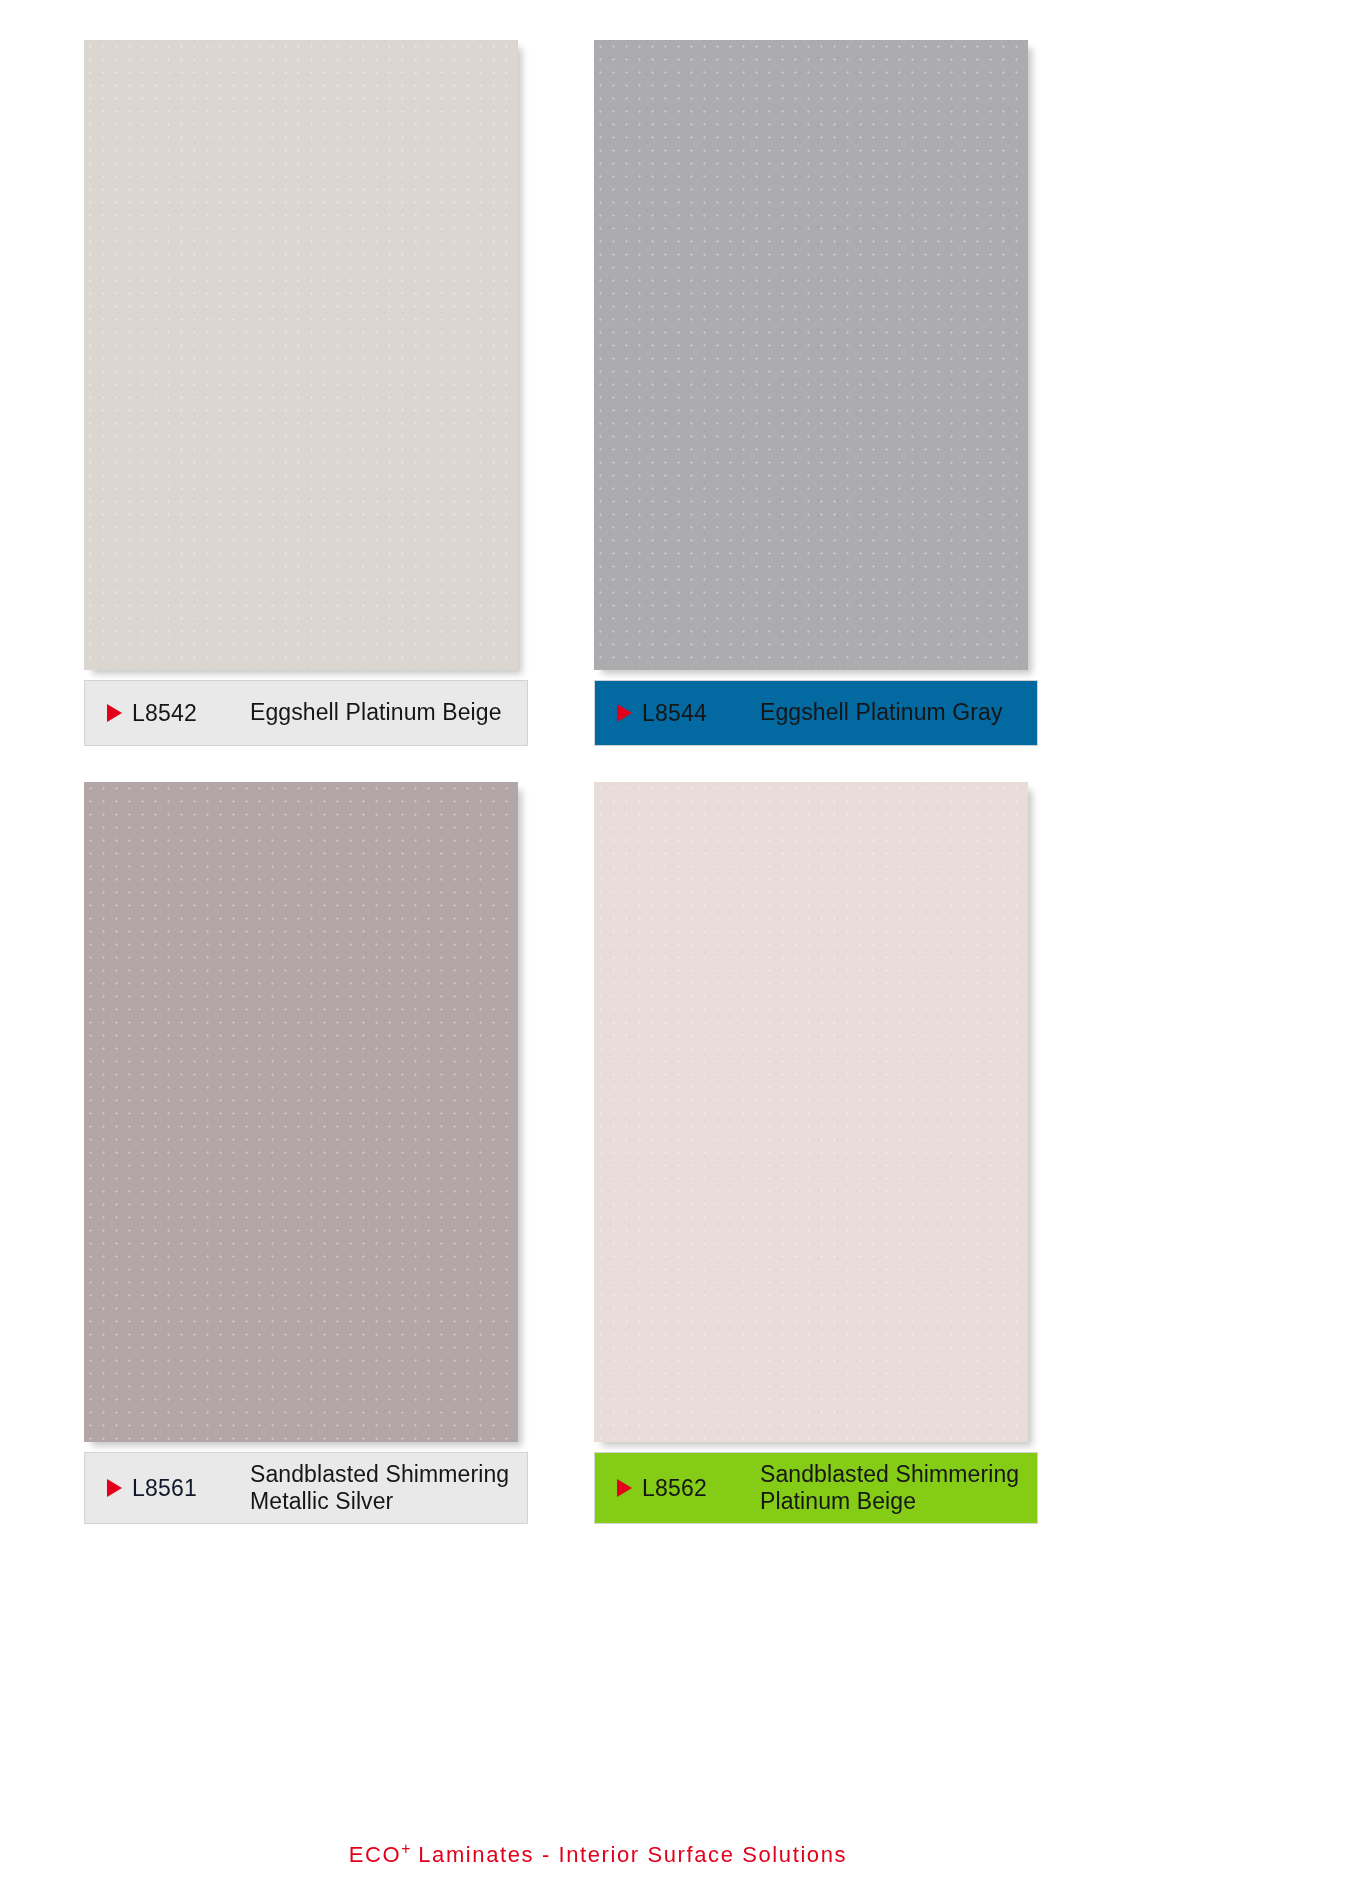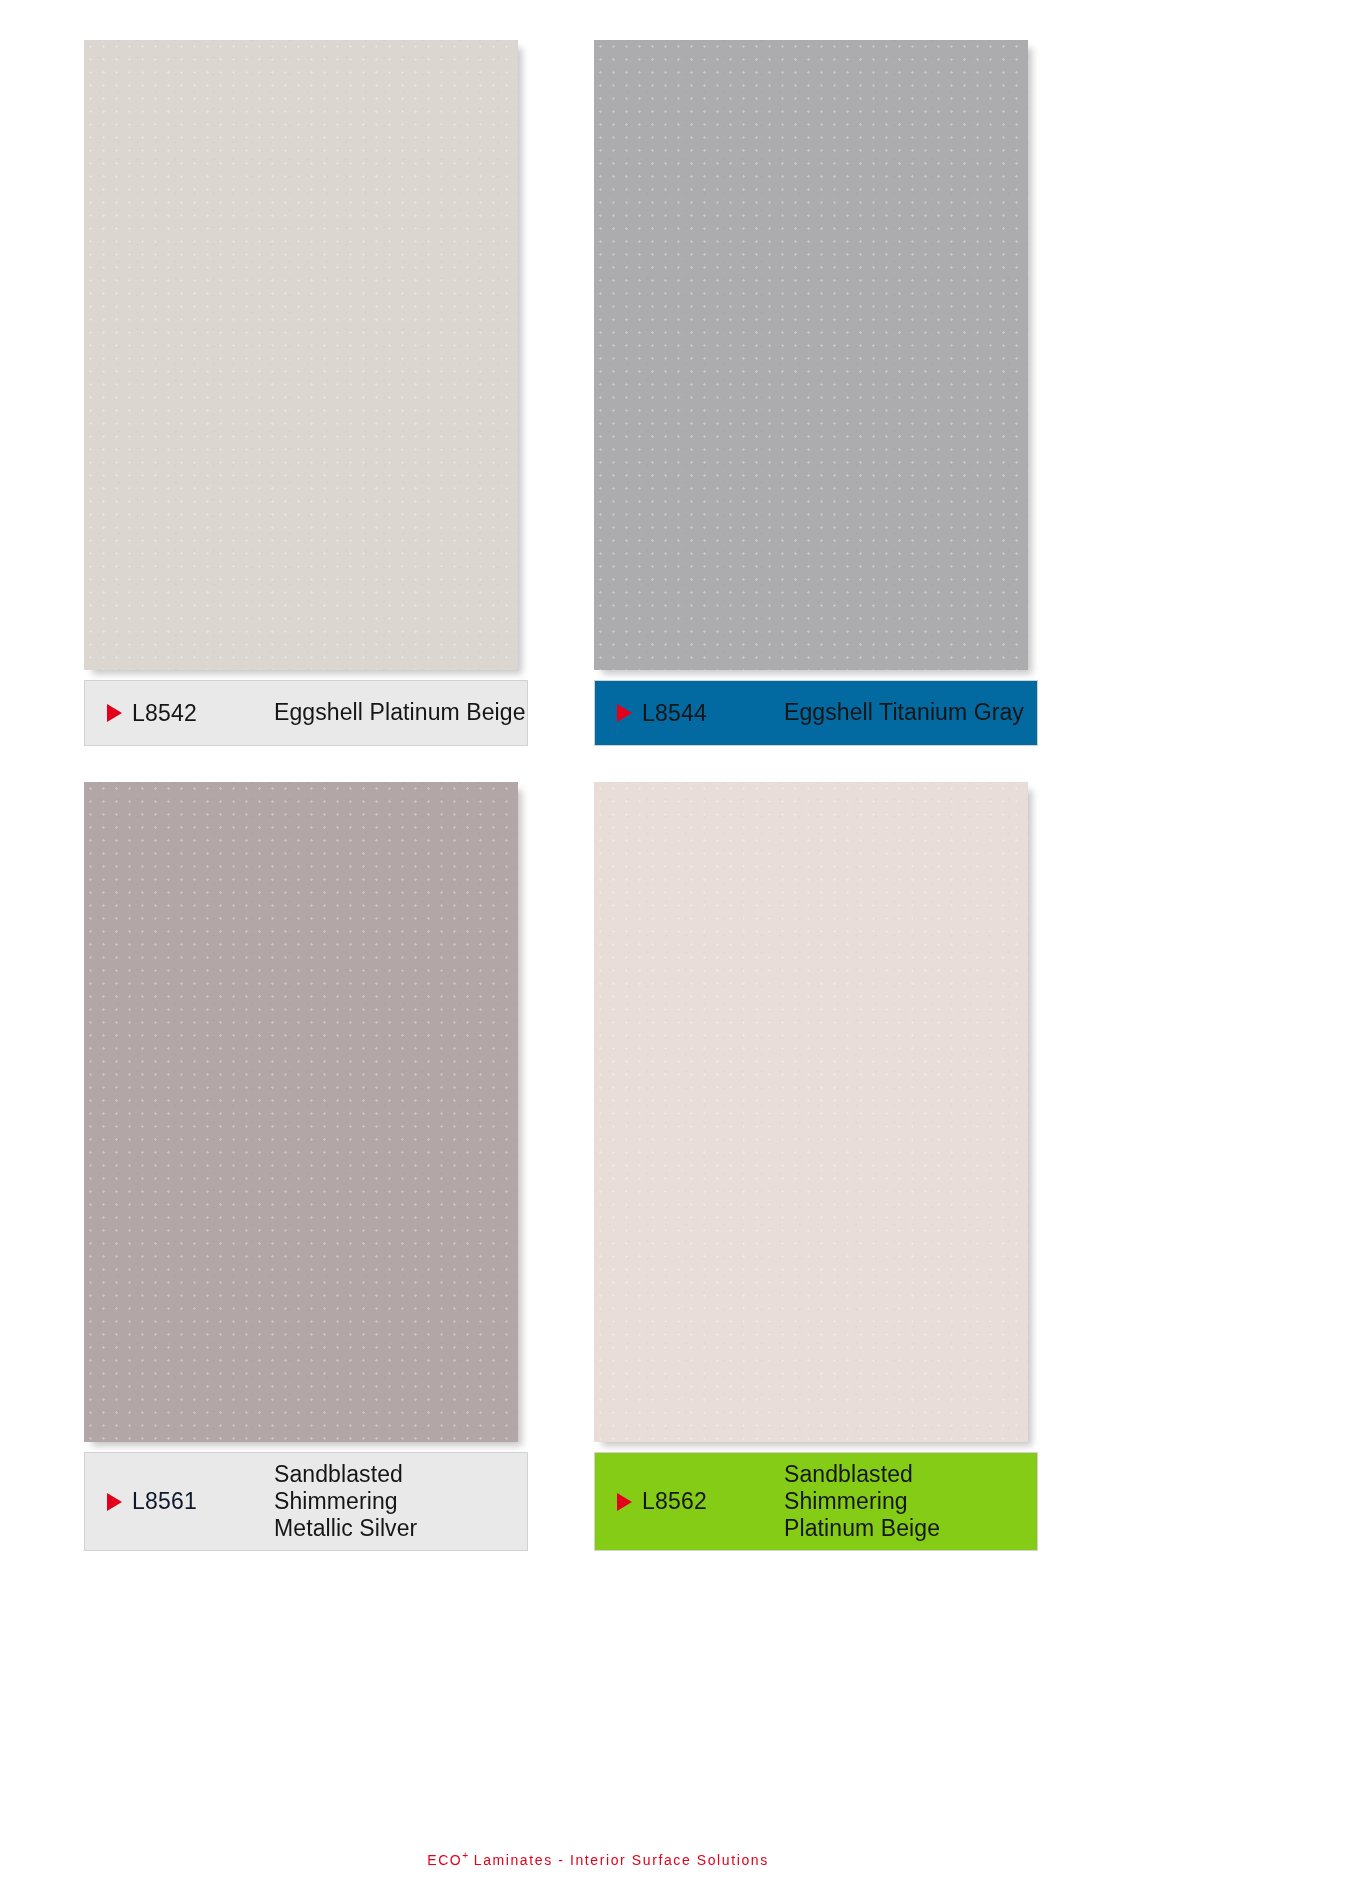--- a/index.html
+++ b/index.html
@@ -95,31 +95,30 @@
     white-space: nowrap;
   }
 
   .label-name {
     flex: 1 1 auto;
     font-size: 23px;
     color: #161616;
     line-height: 1.18;
     letter-spacing: 0.1px;
     white-space: pre-line;
-    margin-left: 24px;
   }
 
   .page-footer {
     position: absolute;
     left: 0;
     right: 0;
     bottom: 22px;
     text-align: center;
     color: #e2001a;
-    font-size: 14px;
+    font-size: 22px;
     letter-spacing: 1.6px;
     font-weight: 400;
   }
   .page-footer sup {
     font-size: 0.72em;
     vertical-align: super;
     letter-spacing: 0;
   }
 </style>
 </head>
@@ -136,21 +135,21 @@
         <span class="label-code" style="color: rgb(22, 22, 22);">L8542</span>
         <span class="label-name" style="color: rgb(22, 22, 22);">Eggshell Platinum Beige</span>
       </div>
     </div>
 
     <div class="swatch-card">
       <div class="swatch-chip" style="background-color: rgb(172, 172, 174);"></div>
       <div class="swatch-label" style="background: #0369a1; border-color: rgb(210, 210, 210);">
         <span class="label-marker" style="border-left-color: rgb(226, 0, 26);"></span>
         <span class="label-code" style="color: rgb(22, 22, 22);">L8544</span>
-        <span class="label-name" style="color: rgb(22, 22, 22);">Eggshell Titanium Gray</span>
+        <span class="label-name" style="color: rgb(22, 22, 22);">Eggshell Platinum Gray</span>
       </div>
     </div>
 
     <div class="swatch-card tall">
       <div class="swatch-chip" style="background-color: rgb(178, 166, 166);"></div>
       <div class="swatch-label" style="background: rgb(233, 233, 233); border-color: rgb(210, 210, 210);">
         <span class="label-marker" style="border-left-color: rgb(226, 0, 26);"></span>
         <span class="label-code" style="color: #0f172a;">L8561</span>
         <span class="label-name" style="color: rgb(22, 22, 22);">Sandblasted Shimmering
 Metallic Silver</span>

